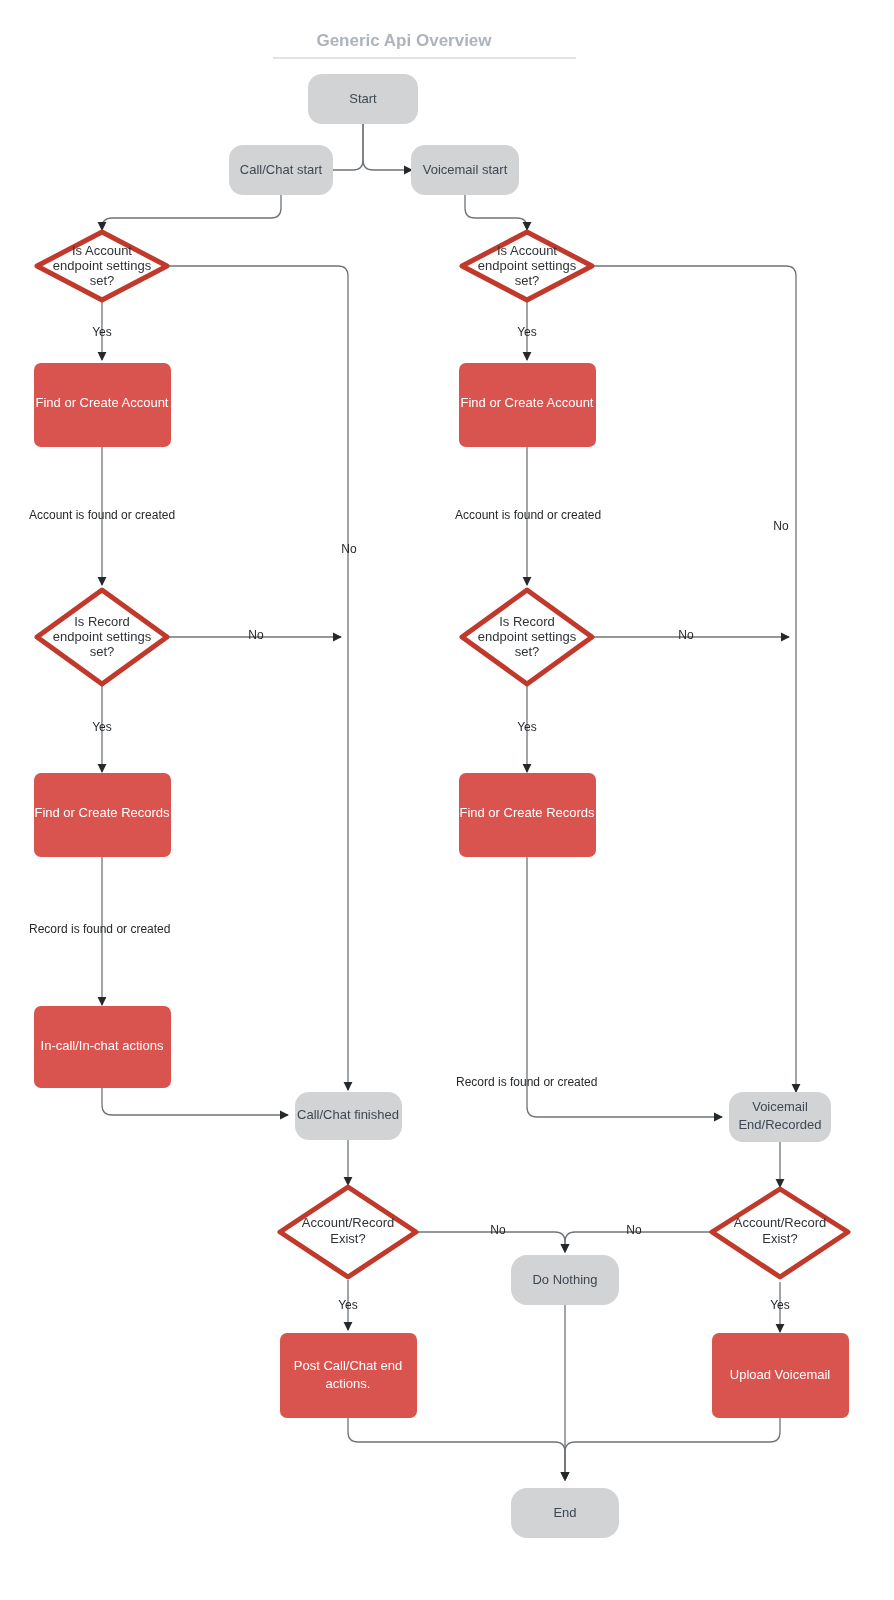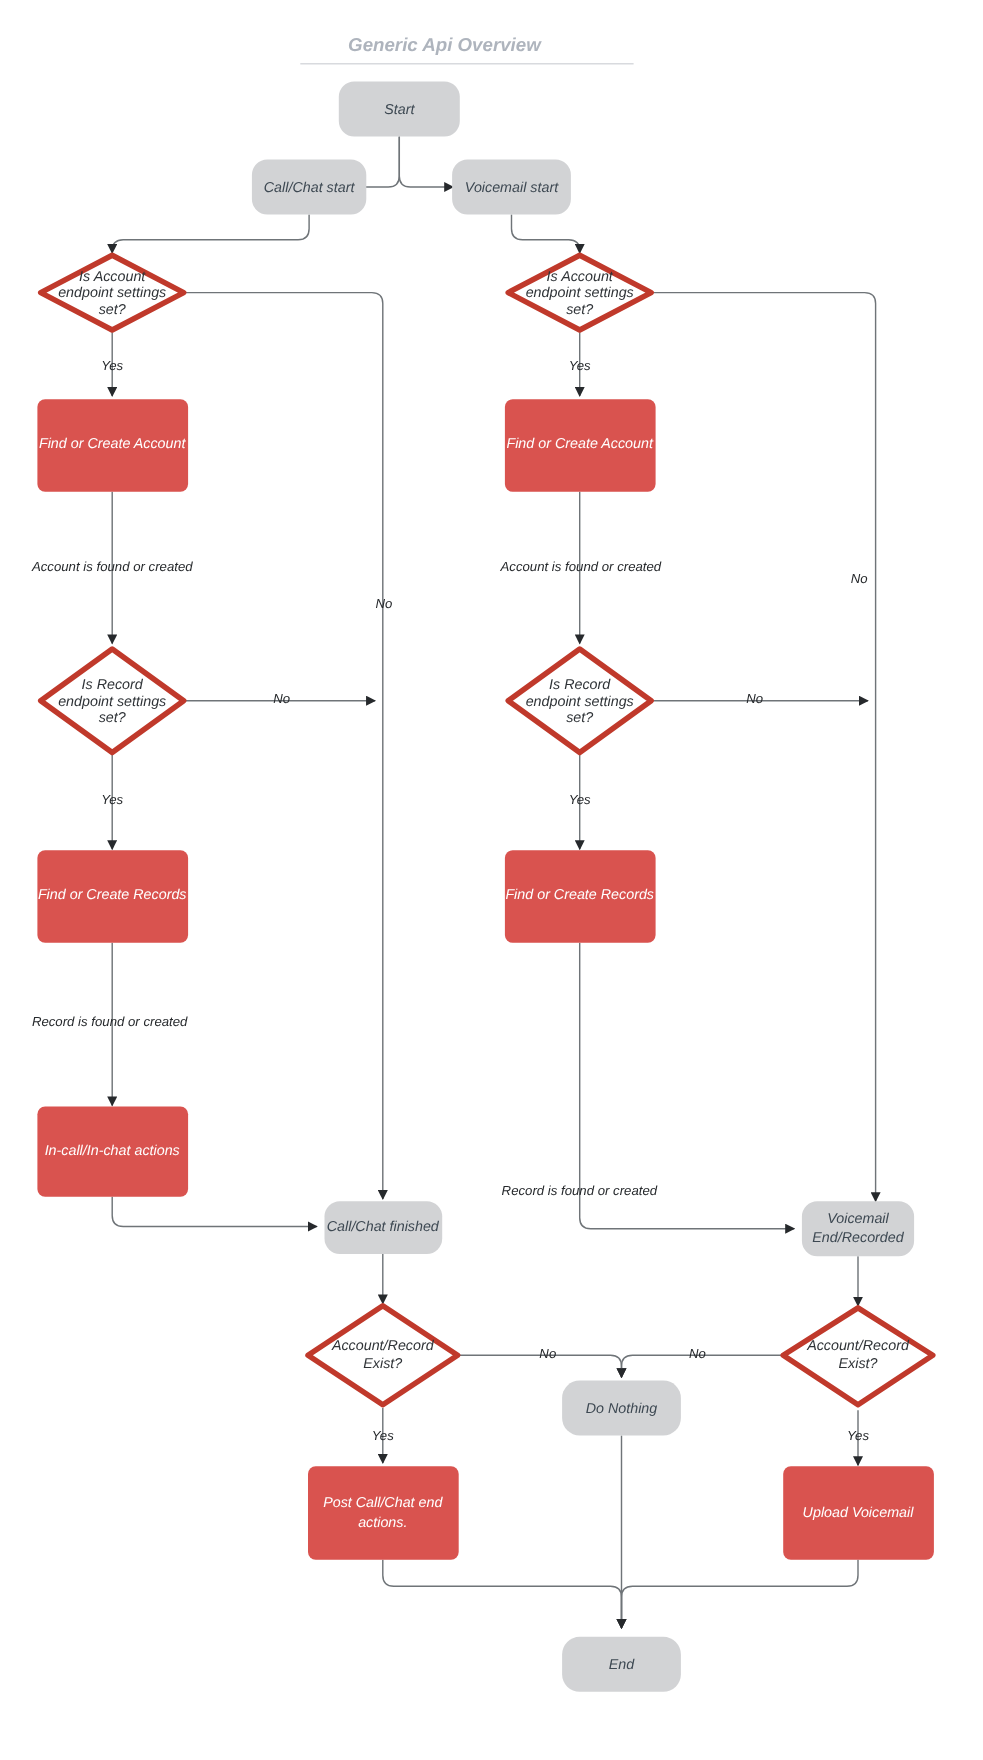--- a/index.html
+++ b/index.html
@@ -10,21 +10,20 @@
   body {
     width: 894px;
     height: 1600px;
     font-family: "Liberation Sans", sans-serif;
     overflow: hidden;
   }
   #diagram-root {
     position: relative;
     width: 894px;
     height: 1600px;
-    font-style: italic;
   }
   svg.flow {
     display: block;
     width: 894px;
     height: 1600px;
   }
   .node-text {
     font-family: "Liberation Sans", sans-serif;
     font-size: 13px;
     text-anchor: middle;

